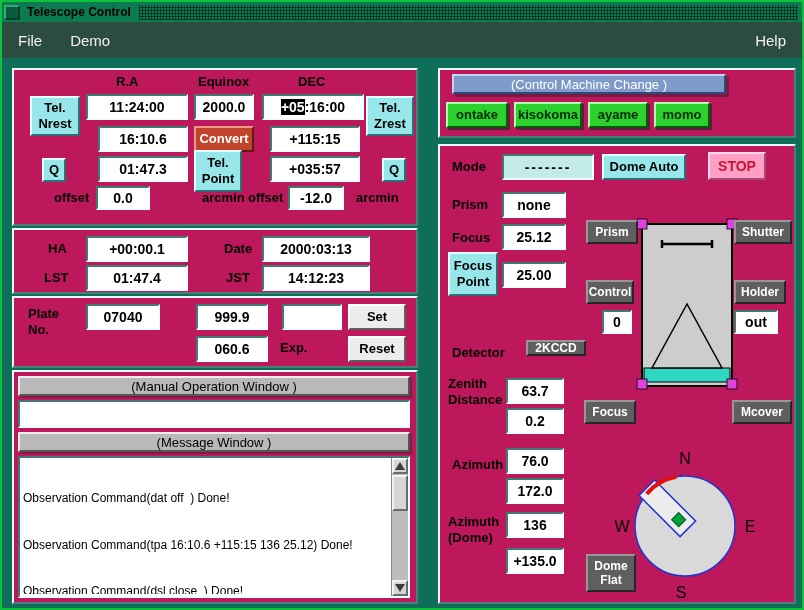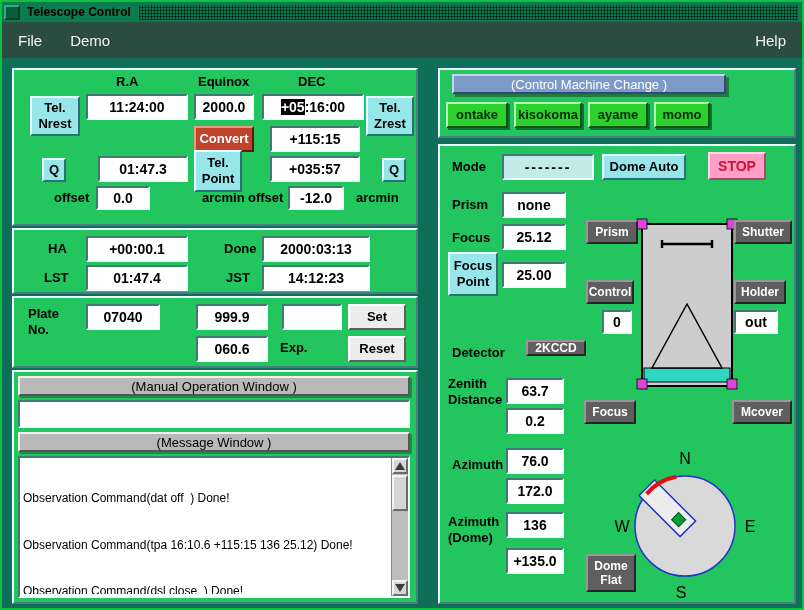--- a/index.html
+++ b/index.html
@@ -7,21 +7,21 @@
 body{font-family:"Liberation Sans",sans-serif}
 .window{position:relative;width:804px;height:610px;background:#0e6e5a;border:2px solid #0cc23a;overflow:hidden}
 .titlebar{position:absolute;left:0;top:0;width:100%;height:20px;background:#0d7b50;display:flex;align-items:center}
 .tb-icon{width:16px;height:15px;margin:1px 2px;background:#0a5a3e;border:2px solid;border-color:#2fae77 #063f28 #063f28 #2fae77}
 .tb-title{font-size:12px;font-weight:bold;color:#000;padding:0 8px 0 5px;white-space:nowrap}
 .tb-fill{flex:1;height:15px;margin:2px 4px 2px 0;background:
  repeating-linear-gradient(90deg,rgba(0,0,0,.5) 0 1px,transparent 1px 3px),
  repeating-linear-gradient(0deg,rgba(0,0,0,.5) 0 1px,transparent 1px 3px),#0d7b50}
 .menubar{position:absolute;left:0;top:20px;width:100%;height:36px;background:#2c4c42;display:flex;align-items:center;padding:0 16px;gap:28px;color:#f2f2f2;font-size:15px}
 .menu-help{margin-left:auto}
-.panel{position:absolute;background:#22c55e;border:2px solid;border-color:#eafcfb #45807a #45807a #eafcfb}
+.panel{position:absolute;background:#be185d;border:2px solid;border-color:#eafcfb #45807a #45807a #eafcfb}
 .lbl{position:absolute;font-size:13px;font-weight:bold;color:#000;white-space:nowrap;line-height:16px}
 .field{position:absolute;background:#fff;border:2px solid;border-color:#417a74 #f1fefd #f1fefd #417a74;display:flex;align-items:center;justify-content:center;font-size:14px;font-weight:bold;color:#000;white-space:pre}
 .field.cyanbg{background:#c2ebe9}
 .dashes{letter-spacing:2px}
 .btn{position:absolute;display:flex;flex-direction:column;justify-content:center;font-size:13px;font-weight:bold;color:#000;cursor:default;line-height:1.2;text-align:center}
 .btn.cyan{background:#97e7ea;border:2px solid;border-color:#e4feff #2c7076 #2c7076 #e4feff}
 .btn.dark{background:#5f5f5f;color:#fff;border:2px solid;border-color:#979797 #262626 #262626 #979797;font-size:12px}
 .btn.green{background:#2dd12d;color:#002b00;border:2px solid;border-color:#b4fbb4 #0b560b #0b560b #b4fbb4;box-shadow:2px 2px 0 rgba(0,45,20,.55)}
 .btn.lightgray{background:#ececec;border:2px solid;border-color:#fdfdfd #5f5f5f #5f5f5f #fdfdfd}
 .btn.red{background:#c0432c;color:#fff;border:2px solid;border-color:#e89a85 #5f190b #5f190b #e89a85}
@@ -68,20 +68,21 @@
       <span>Nrest</span>
     </div>
     <div class="field" style="left:72px;top:24px;width:102px;height:26px">11:24:00</div>
     <div class="field" style="left:180px;top:24px;width:60px;height:26px">2000.0</div>
     <div class="field" style="left:248px;top:24px;width:102px;height:26px"><span class="sel">+05</span><span>:16:00</span></div>
     <div class="btn cyan" style="left:352px;top:26px;width:48px;height:40px">
       <span>Tel.</span>
       <span>Zrest</span>
     </div>
 
+    <div class="field" style="left:84px;top:56px;width:90px;height:26px">16:10.6</div>
     <div class="btn red" style="left:180px;top:56px;width:60px;height:26px">Convert</div>
     <div class="field" style="left:256px;top:56px;width:90px;height:26px">+115:15</div>
 
     <div class="btn cyan" style="left:28px;top:88px;width:24px;height:24px">Q</div>
     <div class="field" style="left:84px;top:86px;width:90px;height:26px">01:47.3</div>
     <div class="btn cyan" style="left:180px;top:80px;width:48px;height:42px">
       <span>Tel.</span>
       <span>Point</span>
     </div>
     <div class="field" style="left:256px;top:86px;width:90px;height:26px">+035:57</div>
@@ -91,21 +92,21 @@
     <div class="field" style="left:82px;top:116px;width:54px;height:24px">0.0</div>
     <span class="lbl" style="left:188px;top:120px">arcmin</span>
     <span class="lbl" style="left:234px;top:120px">offset</span>
     <div class="field" style="left:274px;top:116px;width:56px;height:24px">-12.0</div>
     <span class="lbl" style="left:342px;top:120px">arcmin</span>
   </div>
 
   <div class="panel" style="left:10px;top:226px;width:406px;height:66px">
     <span class="lbl" style="left:34px;top:11px">HA</span>
     <div class="field" style="left:72px;top:6px;width:102px;height:26px">+00:00.1</div>
-    <span class="lbl" style="left:210px;top:11px">Done</span>
+    <span class="lbl" style="left:210px;top:11px">Date</span>
     <div class="field" style="left:248px;top:6px;width:108px;height:26px">2000:03:13</div>
     <span class="lbl" style="left:30px;top:40px">LST</span>
     <div class="field" style="left:72px;top:35px;width:102px;height:26px">01:47.4</div>
     <span class="lbl" style="left:212px;top:40px">JST</span>
     <div class="field" style="left:248px;top:35px;width:108px;height:26px">14:12:23</div>
   </div>
 
   <div class="panel" style="left:10px;top:294px;width:406px;height:72px">
     <span class="lbl" style="left:14px;top:8px;width:46px;text-align:left">
         <span style="display:block">Plate</span>

